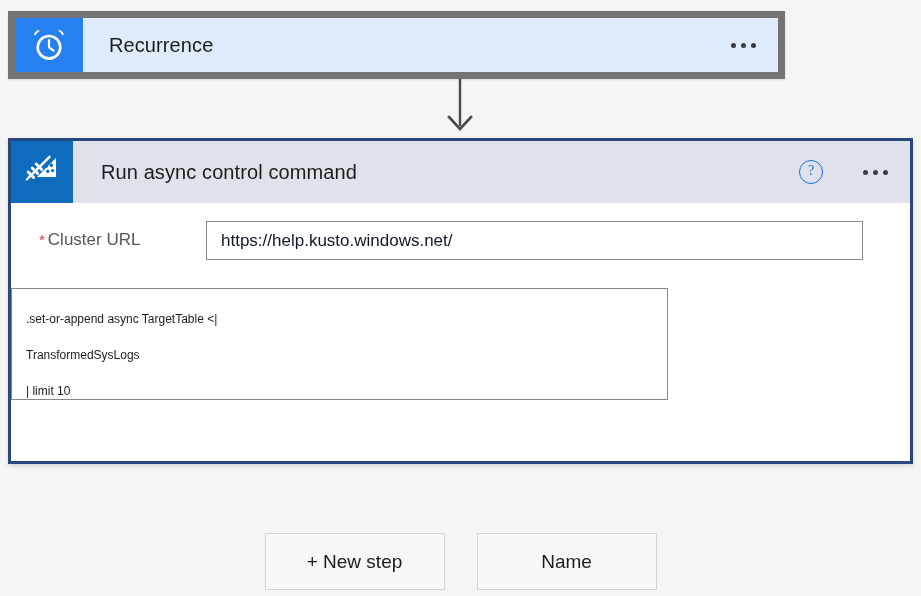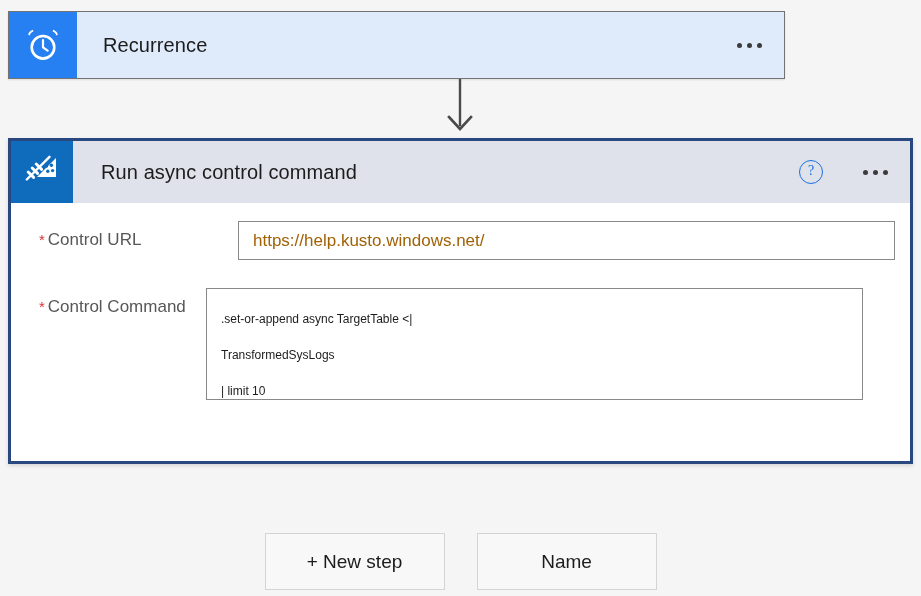--- a/index.html
+++ b/index.html
@@ -21,21 +21,21 @@
     box-sizing: border-box;
   }
 
   
   #recurrence-card {
     left: 8px;
     top: 11px;
     width: 777px;
     height: 68px;
     background: #dfeafb;
-    border: 1px solid #737373;
+    border: 7px solid #737373;
     box-shadow: 0 1px 2px rgba(0,0,0,0.10);
     display: flex;
     align-items: stretch;
   }
   #recurrence-card .icon-tile {
     width: 68px;
     min-width: 68px;
     background: #2680f2;
     display: flex;
     align-items: center;
@@ -150,26 +150,25 @@
     font-size: 15px;
     margin-right: 3px;
   }
   .field-input {
     box-sizing: border-box;
     width: 657px;
     border: 1px solid #8a8886;
     background: #ffffff;
     font-family: "Liberation Sans", sans-serif;
     font-size: 17px;
-    color: #a16207;
+    color: #0f172a;
     padding: 0 14px;
     height: 39px;
     line-height: 37px;
     outline: none;
-    margin-left: 32px;
   }
   .field-textarea {
     box-sizing: border-box;
     width: 657px;
     border: 1px solid #8a8886;
     background: #ffffff;
     font-family: "Liberation Sans", sans-serif;
     font-size: 12px;
     color: #1c1c1c;
     padding: 12px 14px;
@@ -253,32 +252,29 @@
       <i></i>
       <i></i>
       <i></i>
     </div>
   </div>
 
   <div class="card-body">
 
     <div class="field-row">
       <div class="field-label">
-        <span class="req-star">*</span><span>Control URL</span>
+        <span class="req-star">*</span><span>Cluster URL</span>
       </div>
       <input class="field-input" type="text" value="https://help.kusto.windows.net/" placeholder="Cluster URL" style="">
     </div>
 
     <div class="field-row">
     </div>
 
     <div class="field-row">
-      <div class="field-label">
-        <span class="req-star">*</span><span>Control Command</span>
-      </div>
       <textarea class="field-textarea" placeholder="Control Command" style="">.set-or-append async TargetTable &lt;|
 TransformedSysLogs
 | limit 10</textarea>
     </div>
 
   </div>
 </div>
 
 <div id="footer-actions">
   <button class="flow-button">+ New step</button>

